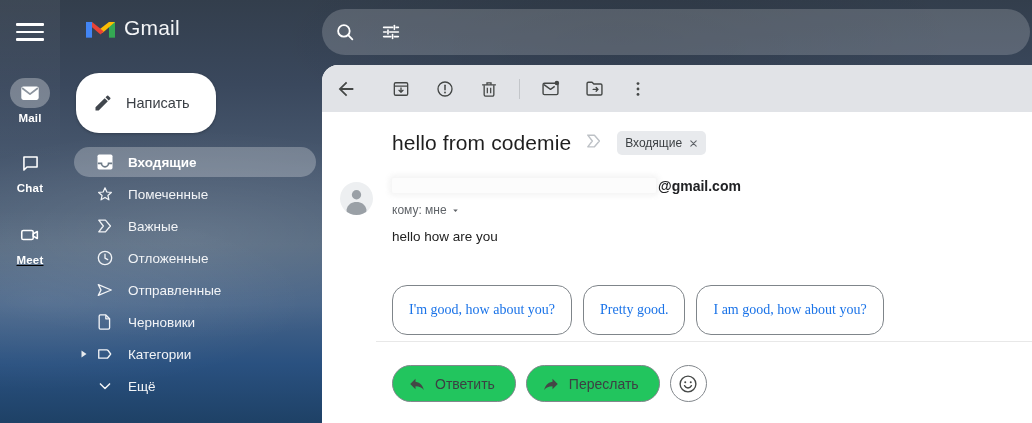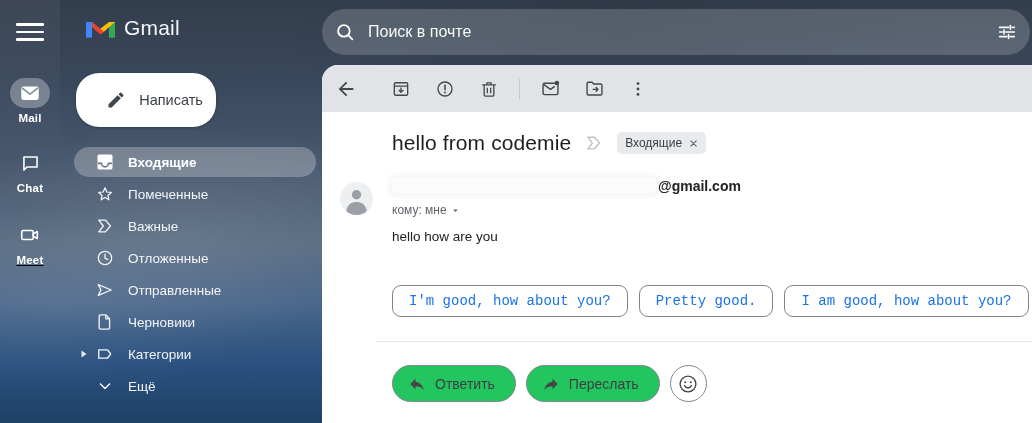--- a/index.html
+++ b/index.html
@@ -23,23 +23,23 @@
   .hamburger i { display:block; height:2.4px; background:#fff; border-radius:1px; }
   .rail-item { position:absolute; left:0; width:60px; display:flex; flex-direction:column; align-items:center; cursor:pointer; }
   .rail-chip { width:40px; height:30px; border-radius:15px; display:flex; align-items:center; justify-content:center; }
   .rail-chip.active { background:rgba(255,255,255,0.30); }
   .rail-label { margin-top:4px; font-size:11.5px; font-weight:bold; color:#fff; letter-spacing:.2px; }
 
   
   .sidebar { position:absolute; left:60px; top:0; width:262px; height:423px; }
   .brand { position:absolute; left:26px; top:16px; display:flex; align-items:center; gap:9px; }
   .brand-text { color:#f3f5f7; font-size:21px; letter-spacing:.2px; }
-  .compose-btn { position:absolute; left:16px; top:73px; width:140px; height:54px; border-radius:23px;
+  .compose-btn { position:absolute; left:16px; top:73px; width:140px; height:60px; border-radius:23px;
                  background:#fff; border:none; display:flex; align-items:center; gap:13px; padding-left:17px;
-                 box-shadow:0 1px 3px rgba(0,0,0,0.25); cursor:pointer;justify-content:center; }
+                 box-shadow:0 1px 3px rgba(0,0,0,0.25); cursor:pointer; }
   .compose-label { font-size:14.5px; font-weight:500; color:#3a3f45; }
   .nav { position:absolute; left:0; top:146px; width:262px; }
   .nav-row { position:relative; height:32px; display:flex; align-items:center; cursor:pointer; }
   .nav-pill { position:absolute; left:14px; top:1px; width:242px; height:30px; border-radius:15px; }
   .nav-row.selected .nav-pill { background:rgba(255,255,255,0.26); }
   .nav-icon { position:absolute; left:35px; width:20px; height:20px; color:#f2f4f7; }
   .nav-label { position:absolute; left:68px; font-size:13.5px; color:#f2f4f7; }
   .nav-row.selected .nav-label { font-weight:bold; color:#fff; }
   .nav-expander { position:absolute; left:21px; width:6px; height:8px; color:#e8ebee; }
 
@@ -56,41 +56,41 @@
   .card { position:absolute; left:322px; top:65px; right:0; bottom:0; background:#fff;
           border-top-left-radius:16px; overflow:hidden; }
   .toolbar { position:absolute; top:0; left:0; right:0; height:47px; background:#e1e3e7;
              display:flex; align-items:center; padding-left:4px; }
   .tb-btn { width:40px; height:40px; border-radius:50%; border:none; background:transparent;
             display:flex; align-items:center; justify-content:center; color:#444746; cursor:pointer; }
   .tb-btn + .tb-btn { margin-left:4px; }
   .tb-spacer { width:15px; }
   .tb-divider { width:1px; height:20px; background:#c3c6ca; margin:0 10px 0 10px; }
 
-  .subject-row { position:absolute; top:66px; left:70px; display:flex; align-items:center; gap:13px; }
+  .subject-row { position:absolute; top:66px; left:70px; display:flex; gap:13px; }
   .subject { font-size:21px; color:#1f1f1f; letter-spacing:.1px; }
   .imp-icon { color:#bdc1c6; }
   .label-chip { display:flex; align-items:center; gap:7px; background:#e8eaed; border-radius:5px;
                 padding:4px 8px; font-size:12px; color:#3c4043; cursor:default; }
   .chip-x { color:#5f6368; cursor:pointer; }
 
   .avatar { position:absolute; top:117px; left:18px; width:33px; height:33px; border-radius:50%;
             background:#edeff1; overflow:hidden; }
   .sender-block { position:absolute; top:113px; left:70px; }
   .sender-line { display:flex; align-items:flex-start; height:18px; }
   .redaction { width:264px; height:15px; background:#fcfcfc; border-radius:2px;
                box-shadow:0 0 5px 3px rgba(243,243,243,0.95); }
   .sender-domain { font-size:14px; font-weight:bold; color:#202124; margin-left:2px; }
   .recipient-line { margin-top:7px; display:flex; align-items:center; gap:3px; font-size:12px; color:#5f6368; cursor:pointer; }
 
   .body-text { position:absolute; top:164px; left:70px; font-size:13.5px; color:#222; }
 
   .smart-replies { position:absolute; top:220px; left:70px; display:flex; gap:11px; }
-  .sr-chip { border:1px solid #7f858a; background:#fff; border-radius:9px; padding:7px 16px;
-             font-size:14px; font-weight:500; color:#1a73e8; font-family:Liberation Mono, monospace; cursor:pointer; }
+  .sr-chip { border:1px solid #7f858a; background:#fff; border-radius:15px; padding:16px 16px;
+             font-size:14px; font-weight:500; color:#1a73e8; font-family:Liberation Serif, serif; cursor:pointer; }
 
   .divider { position:absolute; top:276px; left:54px; right:0; height:1px; background:#e8e8e8; }
 
   .actions { position:absolute; top:300px; left:70px; display:flex; align-items:center; gap:10px; }
   .action-btn { display:flex; align-items:center; gap:9px; border:1px solid #82878c; background:#22c55e;
                 border-radius:19px; height:37px; padding:0 20px 0 15px; font-size:14px; font-weight:500;
                 color:#3c4043; font-family:"Liberation Sans", sans-serif; cursor:pointer; }
   .emoji-btn { width:37px; height:37px; border-radius:50%; border:1px solid #82878c; background:#fff;
                display:flex; align-items:center; justify-content:center; color:#444746; cursor:pointer; }
 </style>
@@ -227,21 +227,20 @@
   </div>
 </div>
 
 <div class="search-bar">
   <div class="search-icon-btn">
     <svg width="22" height="22" viewBox="0 0 24 24">
       <circle cx="10.8" cy="10.8" r="6.3" fill="none" stroke="#fff" stroke-width="2"></circle>
       <line x1="15.5" y1="15.5" x2="20" y2="20" stroke="#fff" stroke-width="2" stroke-linecap="round"></line>
     </svg>
   </div>
-  <input class="search-input" type="text" placeholder="Поиск в почте" style="">
   <div class="tune-btn">
     <svg width="22" height="22" viewBox="0 0 24 24">
       <g stroke="#fff" stroke-width="1.8" stroke-linecap="round">
         <line x1="4" y1="7" x2="13.8" y2="7"></line>
           <line x1="17.6" y1="7" x2="20" y2="7"></line>
           <line x1="15.7" y1="4.9" x2="15.7" y2="9.1"></line>
         <line x1="4" y1="12" x2="6.8" y2="12"></line>
           <line x1="10.6" y1="12" x2="20" y2="12"></line>
           <line x1="8.7" y1="9.9" x2="8.7" y2="14.1"></line>
         <line x1="4" y1="17" x2="11.8" y2="17"></line>

